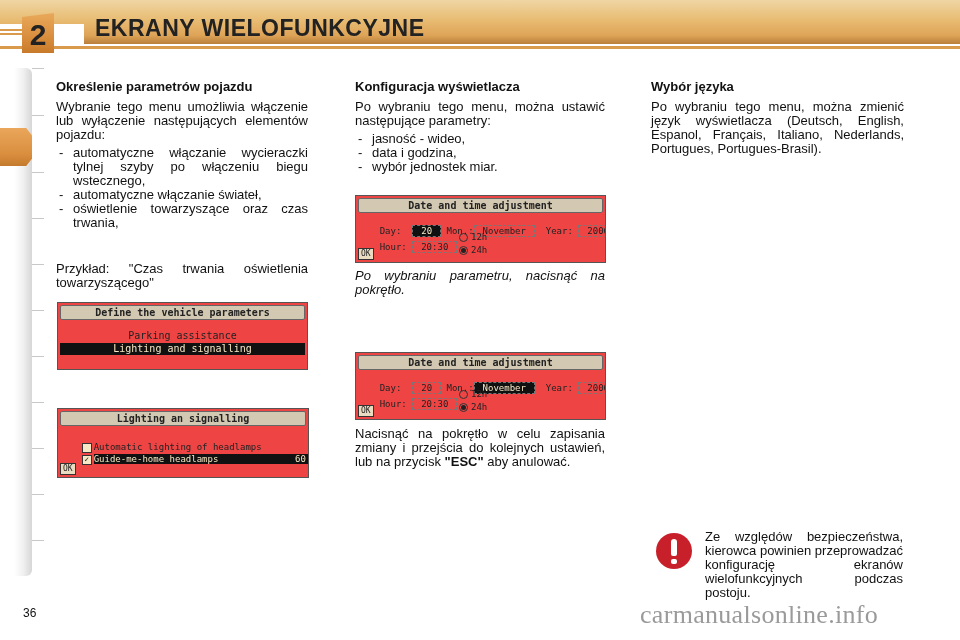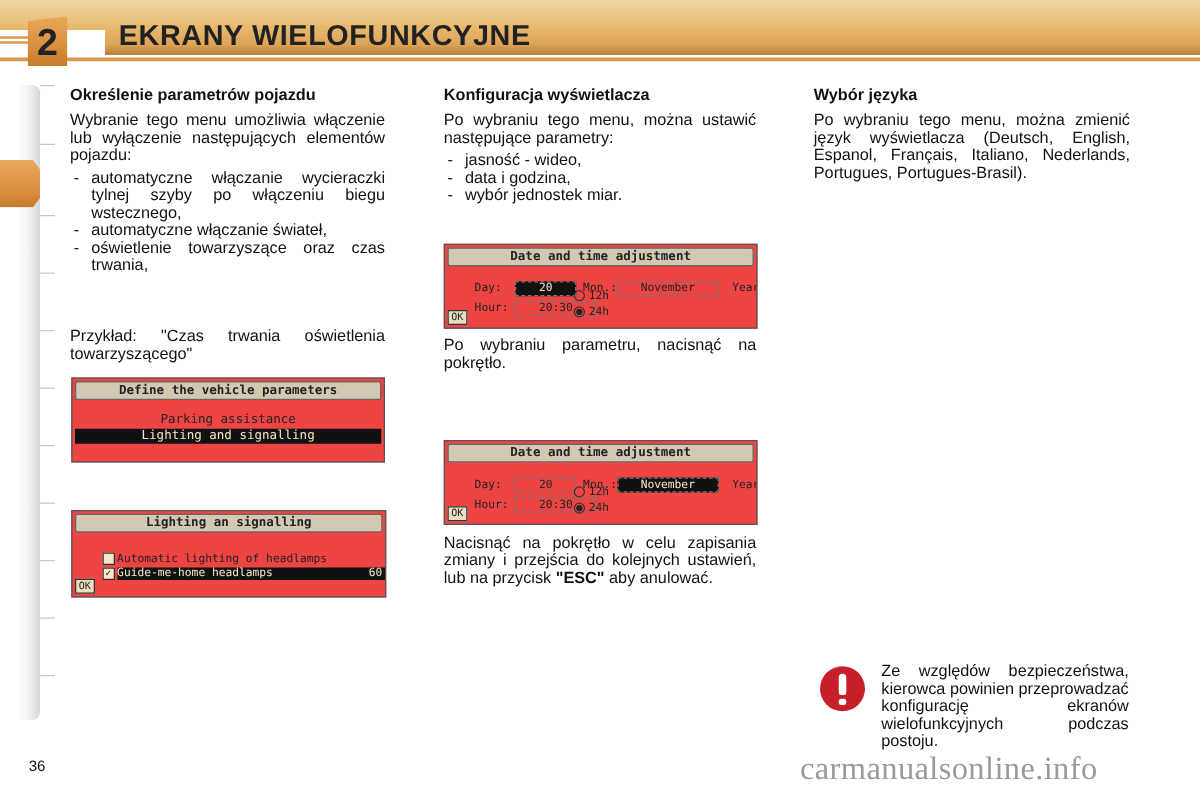--- a/index.html
+++ b/index.html
@@ -58,37 +58,37 @@
   .side-tab-active {
     position: absolute; left: 0; top: 128px; width: 32px; height: 38px;
     background: linear-gradient(to bottom, #eaa65b 0%, #d98e3e 70%, #c47a2c 100%);
     clip-path: polygon(0 0, 82% 0, 100% 20%, 100% 80%, 82% 100%, 0 100%);
   }
   
   .col { position: absolute; font-size: 13px; line-height: 14px; }
   .col1 { left: 56px; top: 63px; width: 252px; }
   .col2 { left: 355px; top: 63px; width: 250px; }
   .col3 { left: 651px; top: 63px; width: 253px; }
-  .section-title { font-weight: bold; font-size: 13px; margin: 6px 0 6px 0; }
+  .section-title { font-weight: bold; font-size: 13px; margin: 17px 0 6px 0; }
   .para { margin: 0 0 4px 0; text-align: justify; }
   .bullets { list-style: none; padding: 0; margin: 0; }
   .bullets li { position: relative; padding-left: 17px; margin: 0; text-align: justify; }
   .bullets li::before { content: "-"; position: absolute; left: 3px; top: 0; }
   
   .lcd {
     position: absolute; background: #ef4444; border: 1px solid #555;
     font-family: "DejaVu Sans Mono", monospace; color: #222; overflow: hidden;
   }
   .lcd-title {
     margin: 2px 2px 0 2px; height: 13px; background: #d3c9b3; border: 1px solid #666;
     border-radius: 2px; text-align: center; font-size: 10px; line-height: 13px; font-weight: bold;
   }
   .lcd-row { position: absolute; font-size: 9px; white-space: pre; }
   .lcd-hl { background: #111; color: #f8e7c4; }
-  .lcd-field { border: 1px dashed #777; padding: 0 18px; }
+  .lcd-field { border: 1px dashed #777; padding: 0 8px; }
   .lcd-ok {
     position: absolute; left: 2px; bottom: 2px; font-size: 8px; border: 1px solid #333;
     padding: 0 2px; line-height: 10px; background: #e9dcc0;
   }
   .radio { display: inline-block; width: 7px; height: 7px; border: 1px solid #333; border-radius: 50%; vertical-align: middle; margin-right: 3px; position: relative; }
   .radio.on::after { content: ""; position: absolute; left: 1px; top: 1px; width: 5px; height: 5px; border-radius: 50%; background: #222; }
   .chk { display: inline-block; width: 8px; height: 8px; border: 1px solid #333; vertical-align: middle; margin-right: 2px; font-size: 8px; line-height: 8px; text-align: center; background: #f8e7c4; color: #222; }
   
   .warn-icon {
     position: absolute; left: 656px; top: 533px; width: 36px; height: 36px; border-radius: 50%;
@@ -184,21 +184,21 @@
     <span>Day:</span>  <span class="lcd-field lcd-hl">20</span> <span>Mon.:</span><span class="lcd-field">November</span>  <span>Year:</span> <span class="lcd-field">2006</span>
   </div>
   <div class="lcd-row" style="left:2px;top:36px;">
     <span>Hour:</span> <span class="lcd-field">20:30</span>
   </div>
   <div class="lcd-row" style="left:103px;top:36px;"><span class="radio"></span><span>12h</span></div>
   <div class="lcd-row" style="left:103px;top:49px;"><span class="radio on"></span><span>24h</span></div>
   <div class="lcd-ok">OK</div>
 </div>
 
-<div class="col" style="left:355px;top:269px;width:250px;">
+<div class="col" style="left:355px;top:269px;width:250px;font-style:italic;">
   <p class="para">Po wybraniu parametru, nacisnąć na pokrętło.</p>
 </div>
 
 <div class="lcd" style="left:355px;top:352px;width:249px;height:66px;">
   <div class="lcd-title">Date and time adjustment</div>
   <div class="lcd-row" style="left:2px;top:20px;">
     <span>Day:</span>  <span class="lcd-field">20</span> <span>Mon.:</span><span class="lcd-field lcd-hl">November</span>  <span>Year:</span> <span class="lcd-field">2006</span>
   </div>
   <div class="lcd-row" style="left:2px;top:36px;">
     <span>Hour:</span> <span class="lcd-field">20:30</span>

